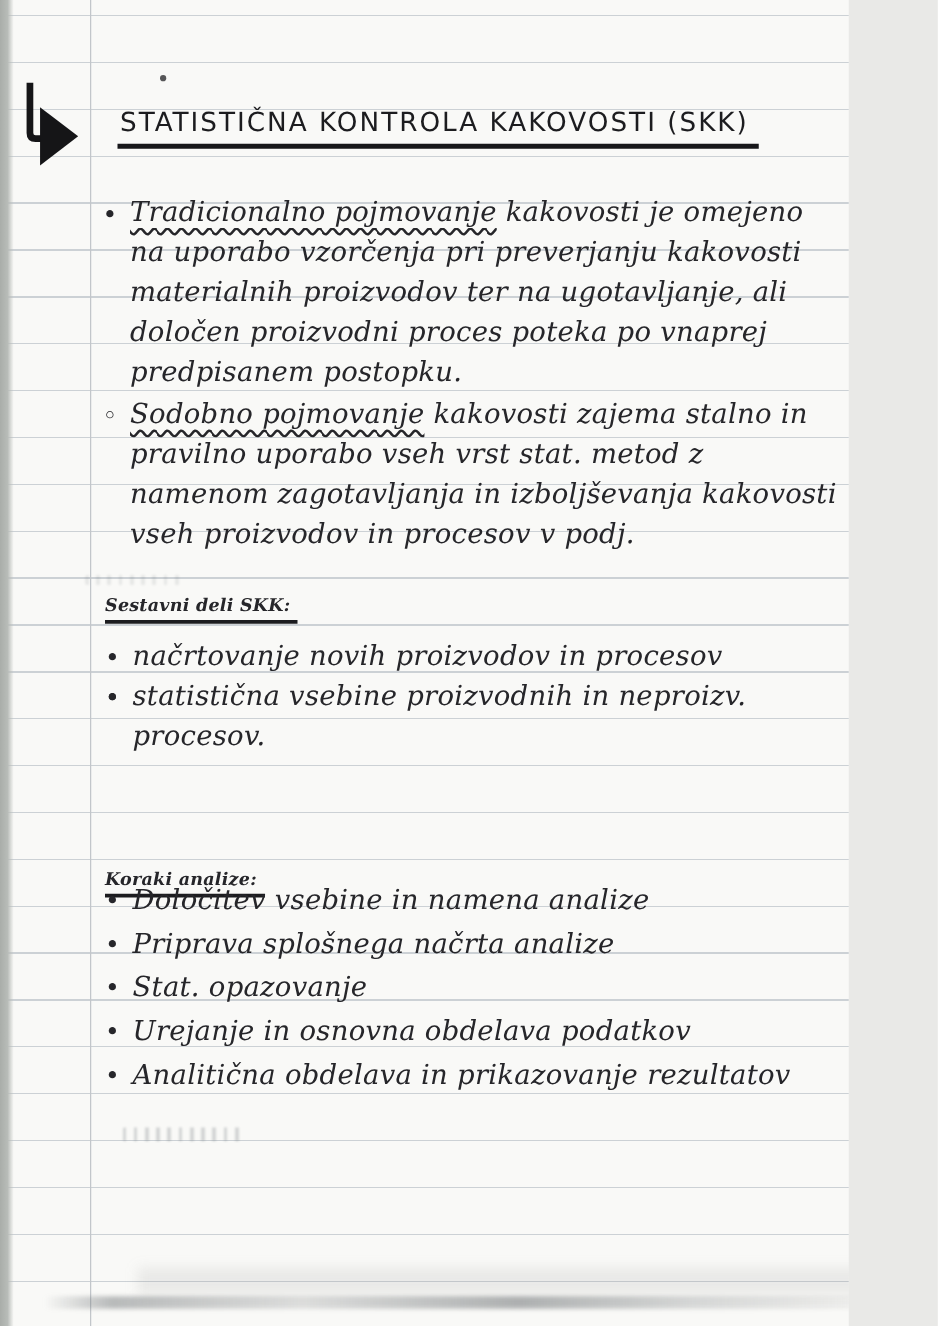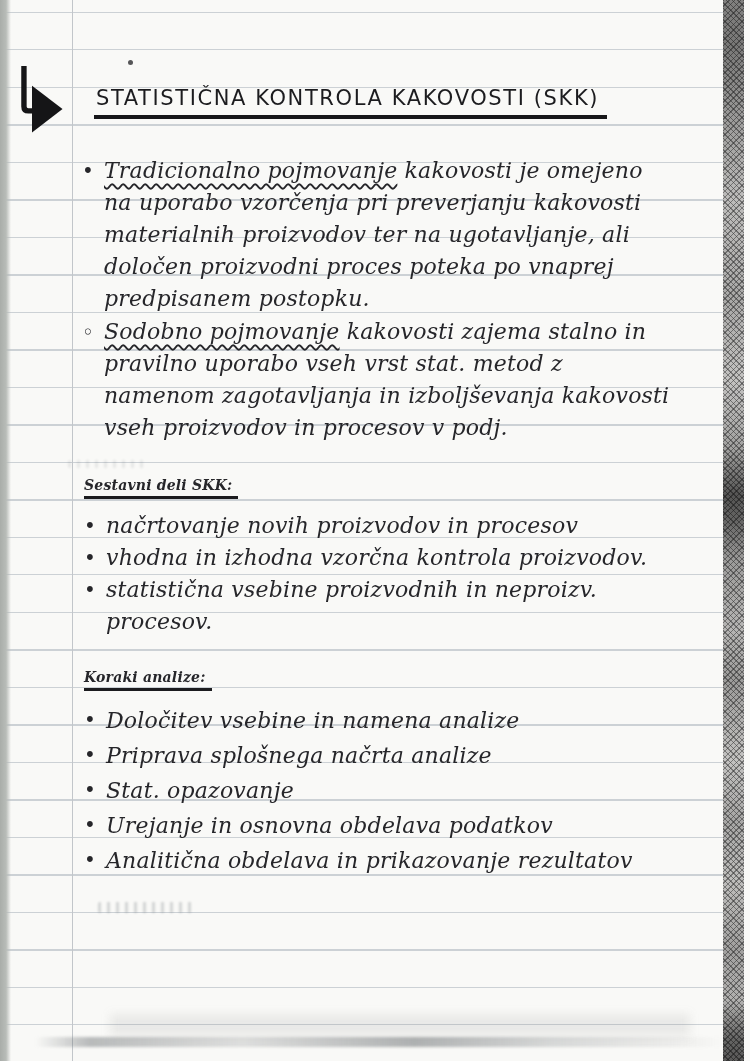--- a/index.html
+++ b/index.html
@@ -1,17 +1,17 @@
 <!DOCTYPE html>
 <html><head>
 <meta charset="utf-8">
 <style>
   html,body{margin:0;padding:0;background:#e9e9e7;}
   .page{
-    position:relative;width:750px;height:1061px;overflow:hidden;
+    position:relative;width:679px;height:1061px;overflow:hidden;
     background:#f9f9f7;
     font-family:"DejaVu Serif", serif;
     color:#26262a;
   }
   
   .ruling{
     position:absolute;left:0;top:12px;width:724px;height:1037px;
     background:repeating-linear-gradient(to bottom,#ccd1d5 0 1px,transparent 1px 37.5px);
     pointer-events:none;
   }
@@ -73,21 +73,21 @@
   .wavy{
     text-decoration-line:underline;text-decoration-style:wavy;
     text-decoration-thickness:1.5px;text-underline-offset:5px;
   }
   .section-heading{
     margin:0;display:inline-block;position:absolute;left:84px;
     font-size:14px;font-weight:bold;border-bottom:3px solid #1c1c1f;
     padding:0 6px 3px 0;
   }
   .section-heading.h1pos{top:477px;}
-  .section-heading.h2pos{top:669px;text-align:right;}
+  .section-heading.h2pos{top:696px;text-align:right;}
   .item-list{position:absolute;left:84px;width:600px;margin:0;padding:0;list-style:none;
     font-size:22px;}
   .item-list.l1pos{top:510px;line-height:32px;}
   .item-list.l2pos{top:703px;line-height:35px;}
   .item-list li{position:relative;padding-left:22px;}
   .item-list li .bullet{position:absolute;left:0;top:0;font-style:normal;font-size:20px;}
 </style>
 </head>
 <body>
 
@@ -120,21 +120,20 @@
   </p>
 
   <h2 class="section-heading hw h1pos">Sestavni deli SKK:</h2>
   <ul class="item-list hw l1pos">
     <li>
       <span class="bullet">•</span>
       <span>načrtovanje novih proizvodov in procesov</span>
     </li>
     <li>
       <span class="bullet">•</span>
-      <span>vhodna in izhodna vzorčna kontrola proizvodov.</span>
     </li>
     <li>
       <span class="bullet">•</span>
       <span>statistična vsebine proizvodnih in neproizv. procesov.</span>
     </li>
   </ul>
 
   <h2 class="section-heading hw h2pos">Koraki analize:</h2>
   <ul class="item-list hw l2pos">
     <li>

